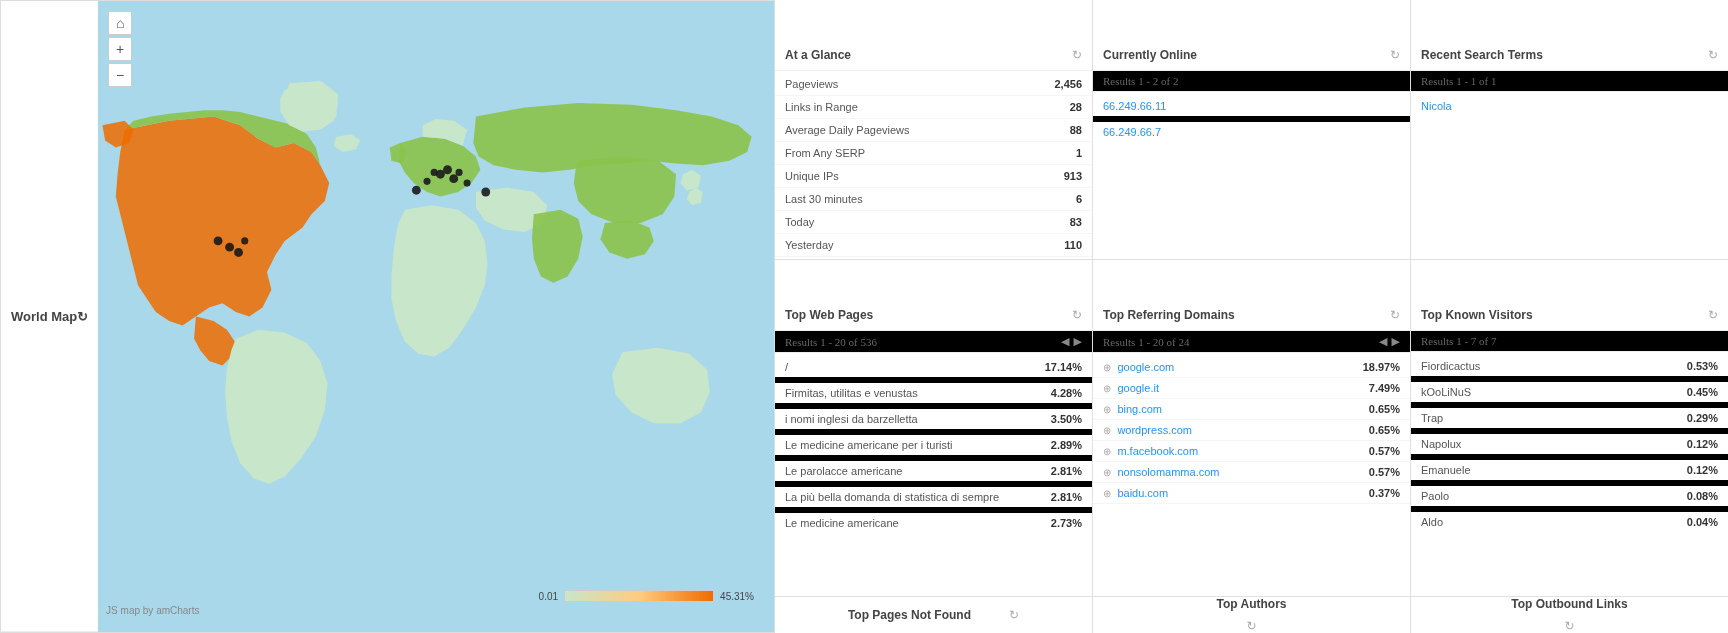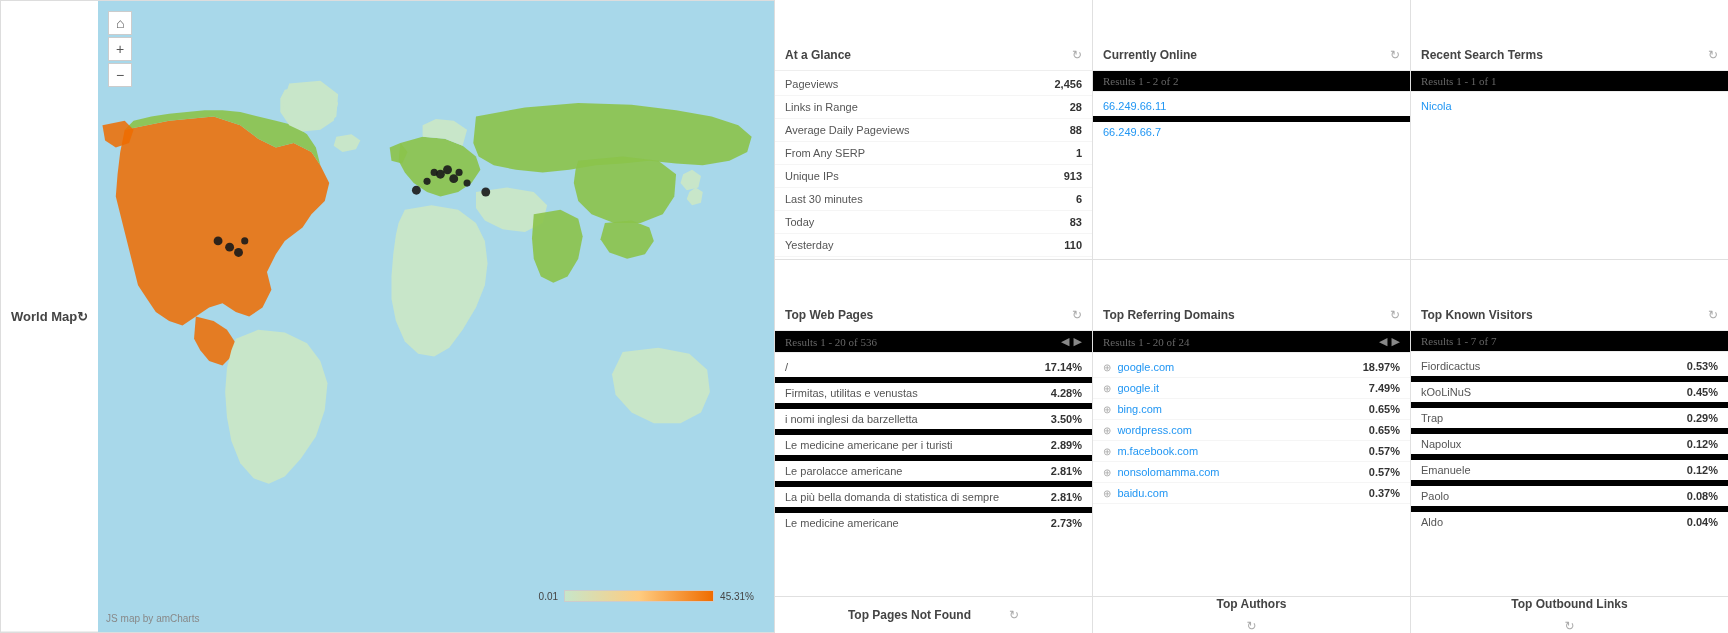--- a/index.html
+++ b/index.html
@@ -61,21 +61,21 @@
       color: #444;
     }
     #map-legend-bar {
       width: 150px;
       height: 12px;
       background: linear-gradient(to right, #c8e6c9, #ffcc80, #ef6c00);
       border: 1px solid #ccc;
     }
     #map-credit {
       position: absolute;
-      bottom: 8px;
+      bottom: 16px;
       left: 8px;
       font-size: 10px;
       color: #888;
     }
 
     
     #world-svg {
       width: 100%;
       height: 100%;
     }

